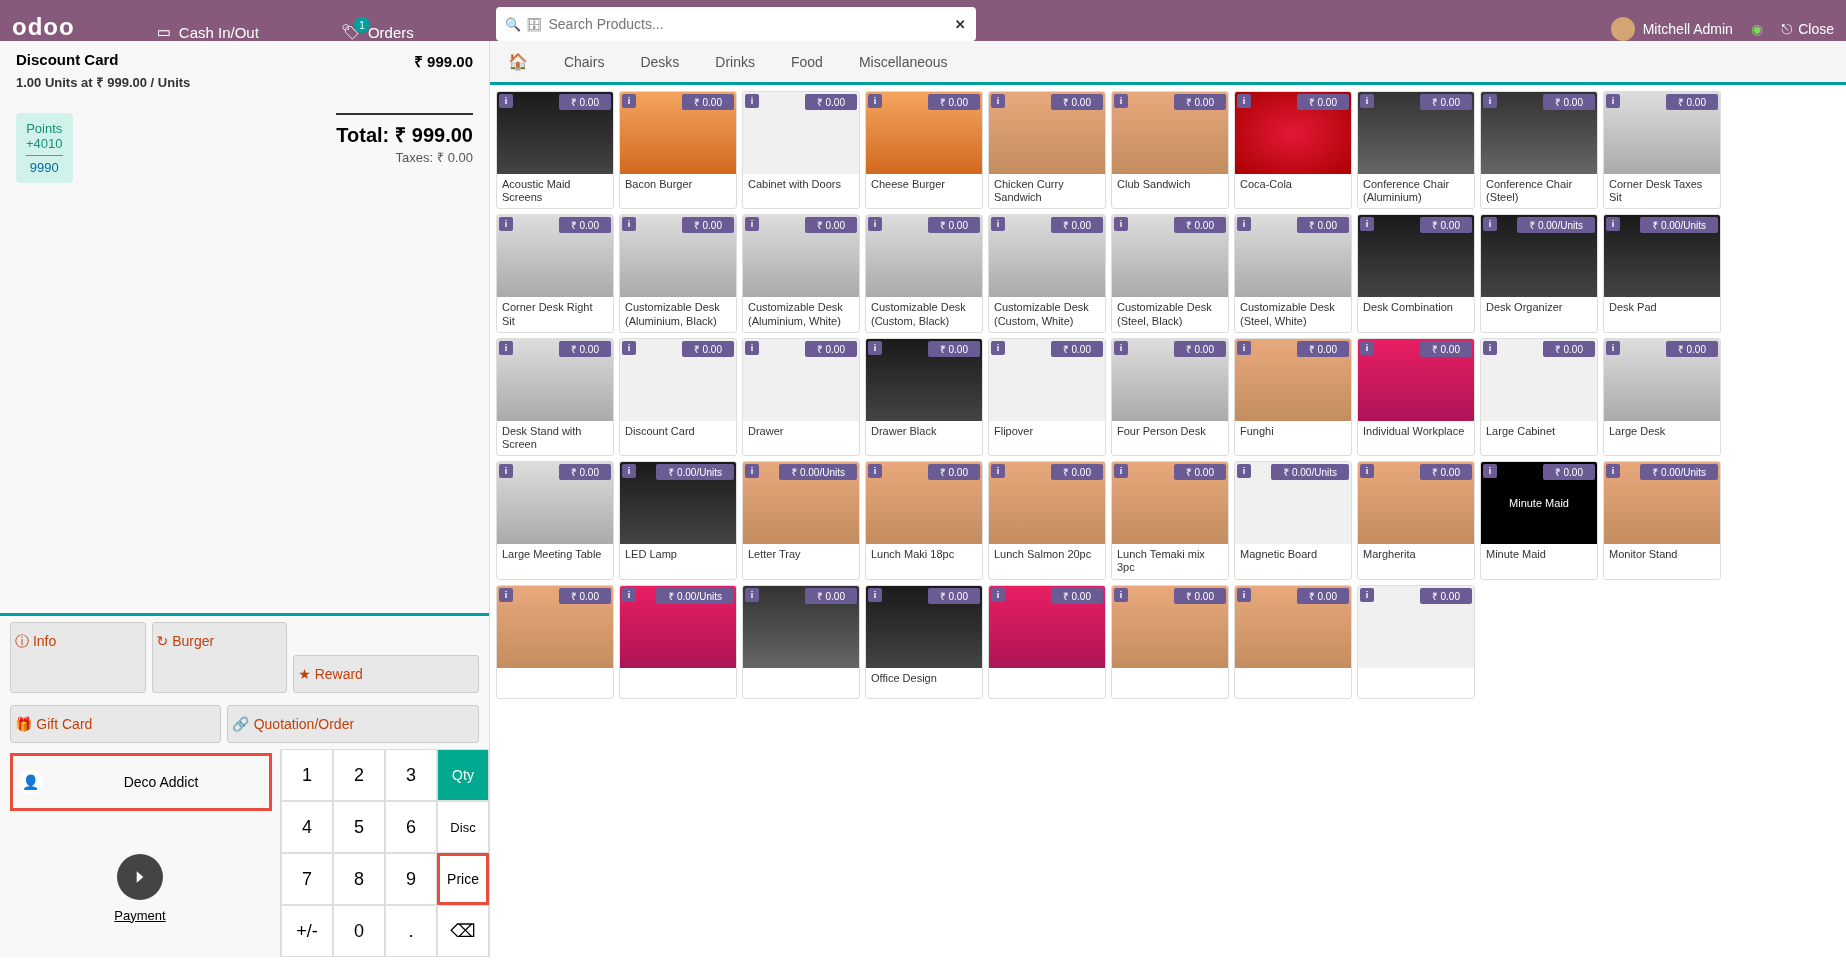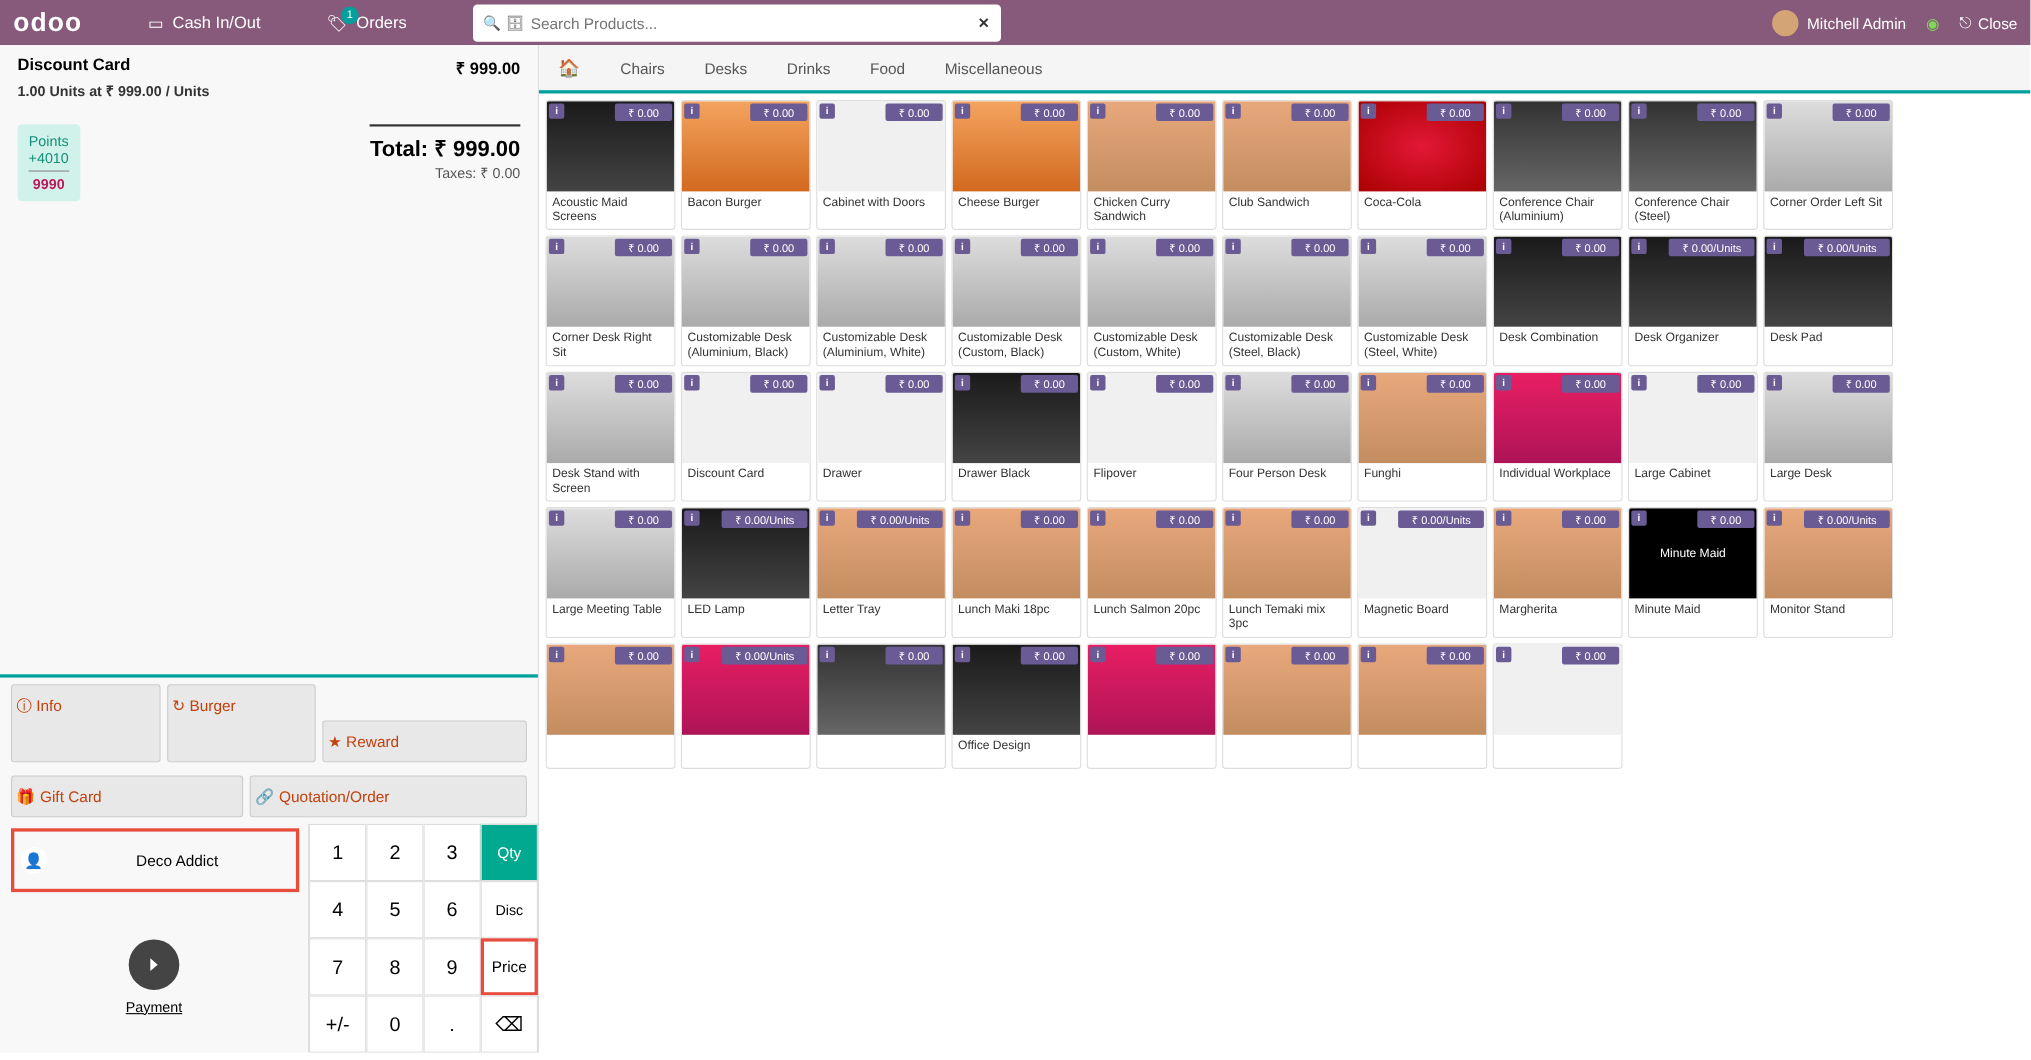--- a/index.html
+++ b/index.html
@@ -1,39 +1,39 @@
 <!DOCTYPE html>
 <html><head>
 <meta charset="utf-8">
 <style>
 * { margin: 0; padding: 0; box-sizing: border-box; }
 body { font-family: -apple-system, "Helvetica Neue", Arial, sans-serif; font-size: 13px; background: #fff; overflow: hidden; }
 
-.topbar { height: 41px; background: #875A7B; display: flex; align-items: center; padding: 0 12px; color: #fff; }
+.topbar { height: 41px; background: #875A7B; display: flex; align-items: flex-end; padding: 0 12px; color: #fff; gap: 22px; }
 .logo { font-size: 24px; font-weight: 700; letter-spacing: 1px; margin-right: 60px; }
 .top-btn { display: flex; align-items: center; gap: 8px; font-size: 15px; margin-right: 60px; cursor: pointer; }
 .orders-badge { position: relative; }
 .badge-count { position: absolute; top: -6px; right: -10px; background: #00A09D; color: #fff; border-radius: 50%; width: 16px; height: 16px; font-size: 10px; display: flex; align-items: center; justify-content: center; }
 .searchbox { flex: 1; max-width: 480px; background: #fff; border-radius: 4px; height: 34px; display: flex; align-items: center; padding: 0 10px; color: #666; }
 .searchbox input { border: none; outline: none; flex: 1; font-size: 14px; padding: 0 6px; }
 .top-right { margin-left: auto; display: flex; align-items: center; gap: 18px; font-size: 14px; }
 .avatar { width: 24px; height: 24px; border-radius: 50%; background: #D4A574; }
 
 .main { display: flex; height: calc(100vh - 48px); }
 
 .left { width: 490px; background: #F8F8F8; display: flex; flex-direction: column; border-right: 1px solid #ddd; }
 .order-info { padding: 10px 16px; }
 .order-line { display: flex; justify-content: space-between; font-size: 15px; font-weight: 600; }
 .order-sub { font-size: 13px; color: #333; margin-top: 2px; font-weight: 600; }
 .points-total { display: flex; justify-content: space-between; padding: 12px 16px; align-items: flex-start; }
 .points-box { background: #D1F2EB; border-radius: 4px; padding: 8px 10px; text-align: center; font-size: 13px; }
 .points-box .p1 { color: #148F77; font-weight: 500; }
 .points-box .p2 { color: #148F77; }
 .points-box hr { border: none; border-top: 1px solid #888; margin: 4px 0; }
-.points-box .p3 { color: #be185d; font-weight: 700; }
+.points-box .p3 { color: #0369a1; font-weight: 400; }
 .totals { text-align: right; }
 .totals .tline { border-top: 2px solid #333; padding-top: 6px; font-size: 20px; font-weight: 700; }
 .totals .taxes { font-size: 13px; color: #555; }
 
 .left-spacer { flex: 1; }
 .action-divider { height: 3px; background: #00A09D; }
 
 .action-row { display: flex; gap: 6px; padding: 6px 10px; }
 .action-btn { flex: 1; background: #E8E8E8; border: 1px solid #ccc; border-radius: 3px; padding: 10px 4px; text-align: left; font-size: 14px; cursor: pointer; color: #c2410c;}
 .action-btn.wide { flex: 1.4; margin-top: 33px; }
@@ -239,21 +239,21 @@
         <div class="product">
           <div class="pimg img-chair"></div>
           <div class="pinfo">i</div>
           <div class="pprice">₹ 0.00</div>
           <div class="pname">Conference Chair (Steel)</div>
         </div>
         <div class="product">
           <div class="pimg img-desk"></div>
           <div class="pinfo">i</div>
           <div class="pprice">₹ 0.00</div>
-          <div class="pname">Corner Order Left Sit</div>
+          <div class="pname">Corner Desk Taxes Sit</div>
         </div>
         <div class="product">
           <div class="pimg img-desk"></div>
           <div class="pinfo">i</div>
           <div class="pprice">₹ 0.00</div>
           <div class="pname">Corner Desk Right Sit</div>
         </div>
         <div class="product">
           <div class="pimg img-desk"></div>
           <div class="pinfo">i</div>

